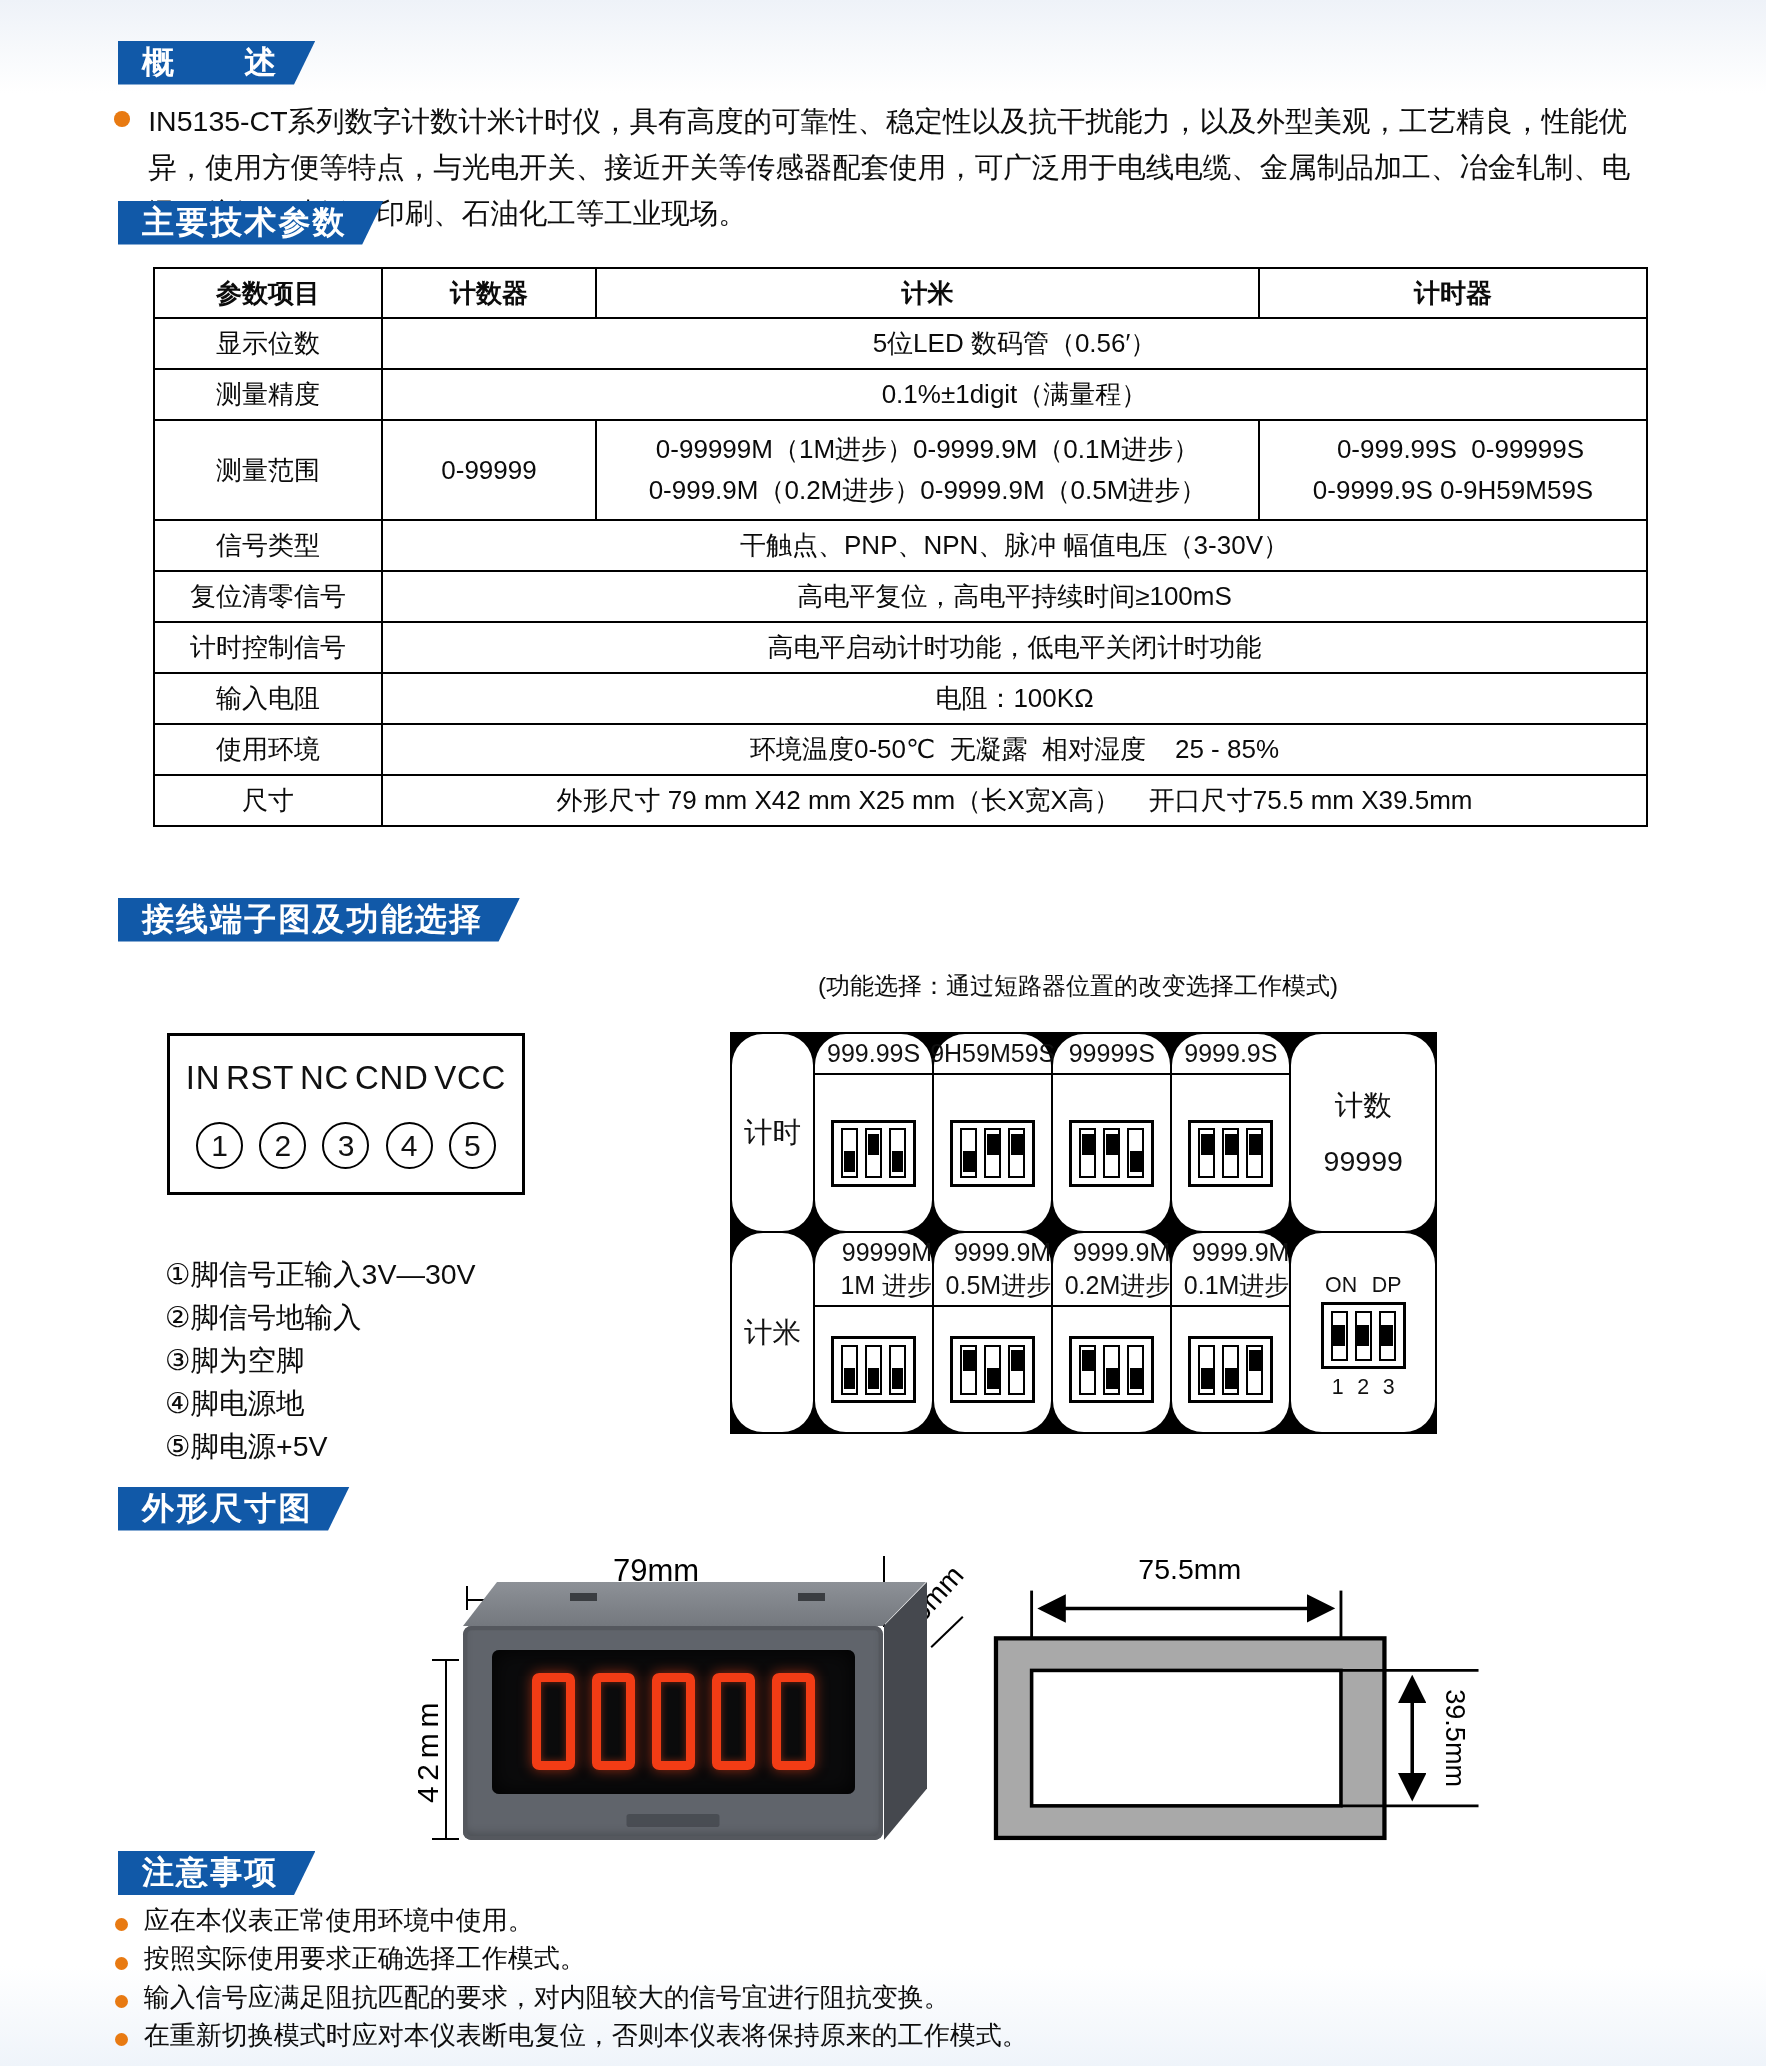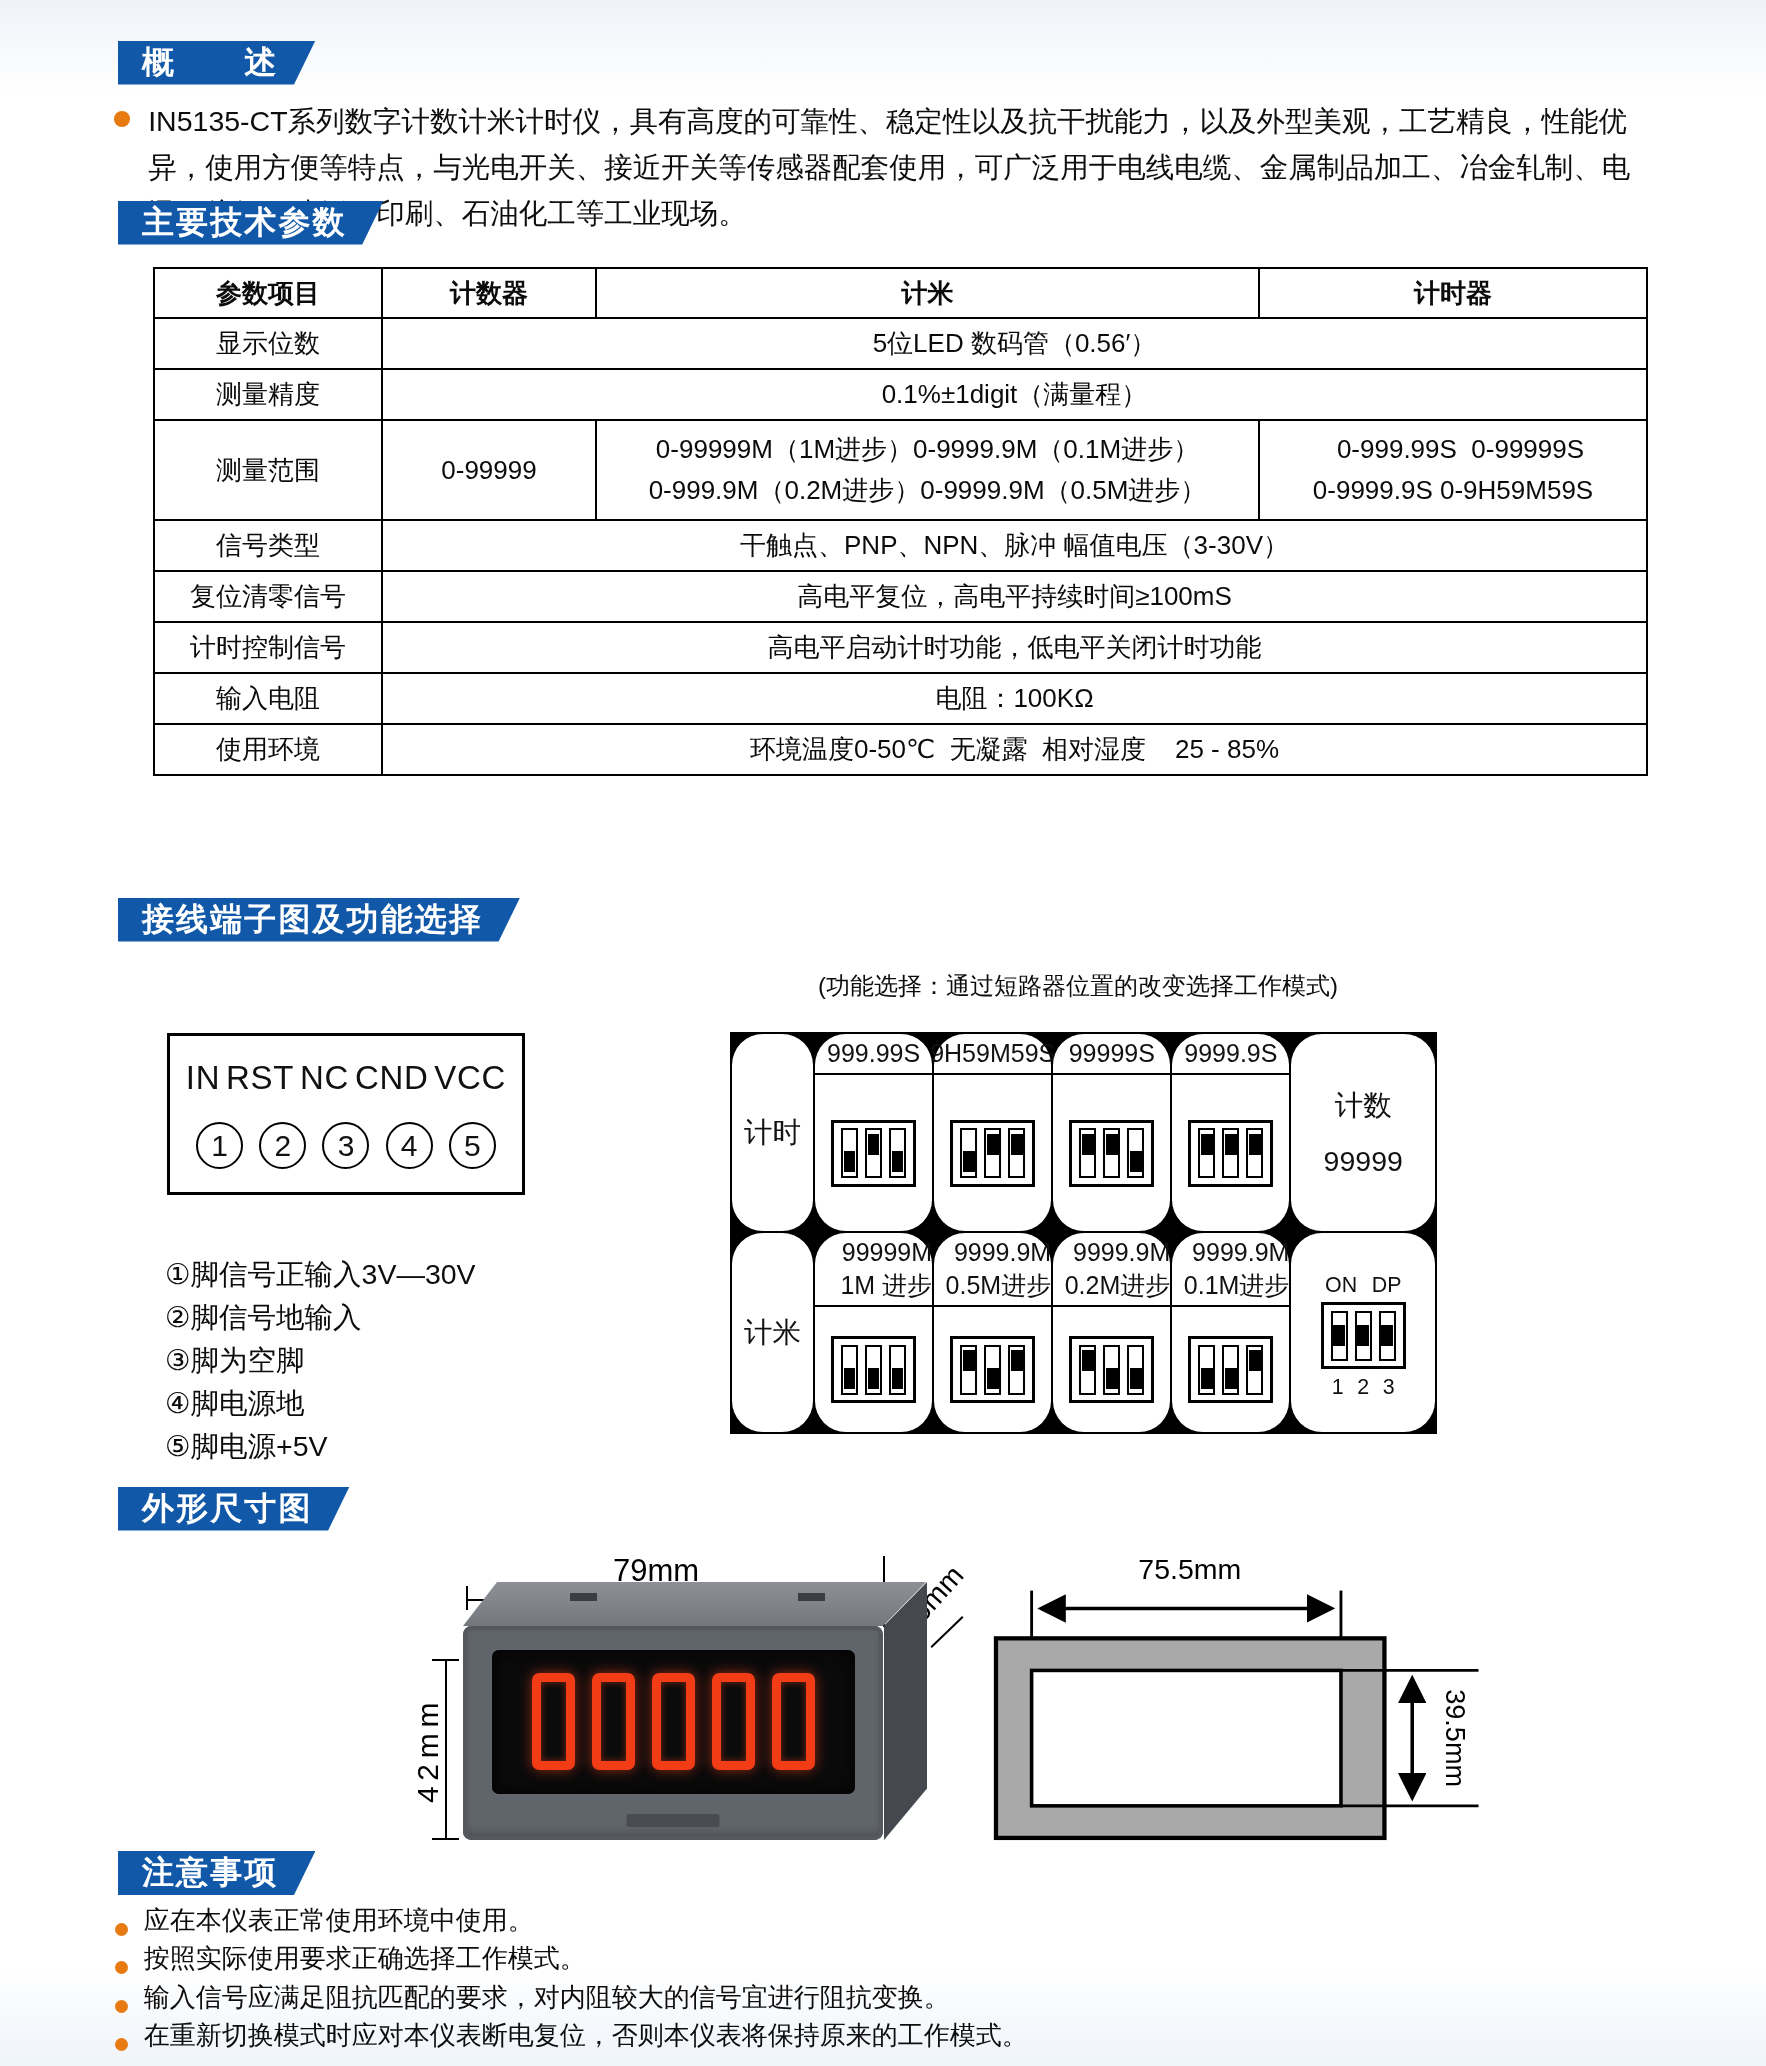--- a/index.html
+++ b/index.html
@@ -97,21 +97,21 @@
   .dtick-v { position:absolute; width:2.1px; background:#000; }
   .dtick-h { position:absolute; height:2.1px; background:#000; }
   .dlabel { position:absolute; font-size:30px; color:#000; }
   .rot-90 { transform:rotate(-90deg); letter-spacing:5.7px; }
   .rot-depth { transform:rotate(-48deg); font-size:28.5px; }
 
   .cutout-svg { position:absolute; left:976px; top:1535px; }
 
   
   .notes-list { position:absolute; left:115px; top:1904px; width:1582px; }
-  .note-item { display:flex; gap:15.7px; align-items:flex-end; margin-bottom:6.4px; }
+  .note-item { display:flex; gap:15.7px; align-items:center; margin-bottom:6.4px; }
   .note-item .obullet-s { flex:0 0 auto; width:13px; height:13px; border-radius:50%; background:#e87a12; margin-top:9.3px; }
   .note-item p { font-size:26px; line-height:32px; color:#0d0d0d; }
 </style>
 </head>
 <body>
 
 <div class="page">
 
   <div class="banner" style="left:82px;top:39px;width:248px;">
     <div class="plate">
@@ -187,20 +187,24 @@
       <td>计时控制信号</td>
       <td colspan="3">高电平启动计时功能，低电平关闭计时功能</td>
     </tr>
     <tr>
       <td>输入电阻</td>
       <td colspan="3">电阻：100KΩ</td>
     </tr>
     <tr>
       <td>使用环境</td>
       <td colspan="3" class="pre">环境温度0-50℃  无凝露  相对湿度    25 - 85%</td>
+    </tr>
+    <tr>
+      <td>尺寸</td>
+      <td colspan="3" class="pre">外形尺寸 79 mm X42 mm X25 mm（长X宽X高）    开口尺寸75.5 mm X39.5mm</td>
     </tr>
   </tbody>
     </table>
 
   <div class="banner" style="left:82px;top:896px;width:430px;">
     <div class="plate">
         <span>接线端子图及功能选择</span>
       </div>
     <div class="stripes">
         <i></i>

